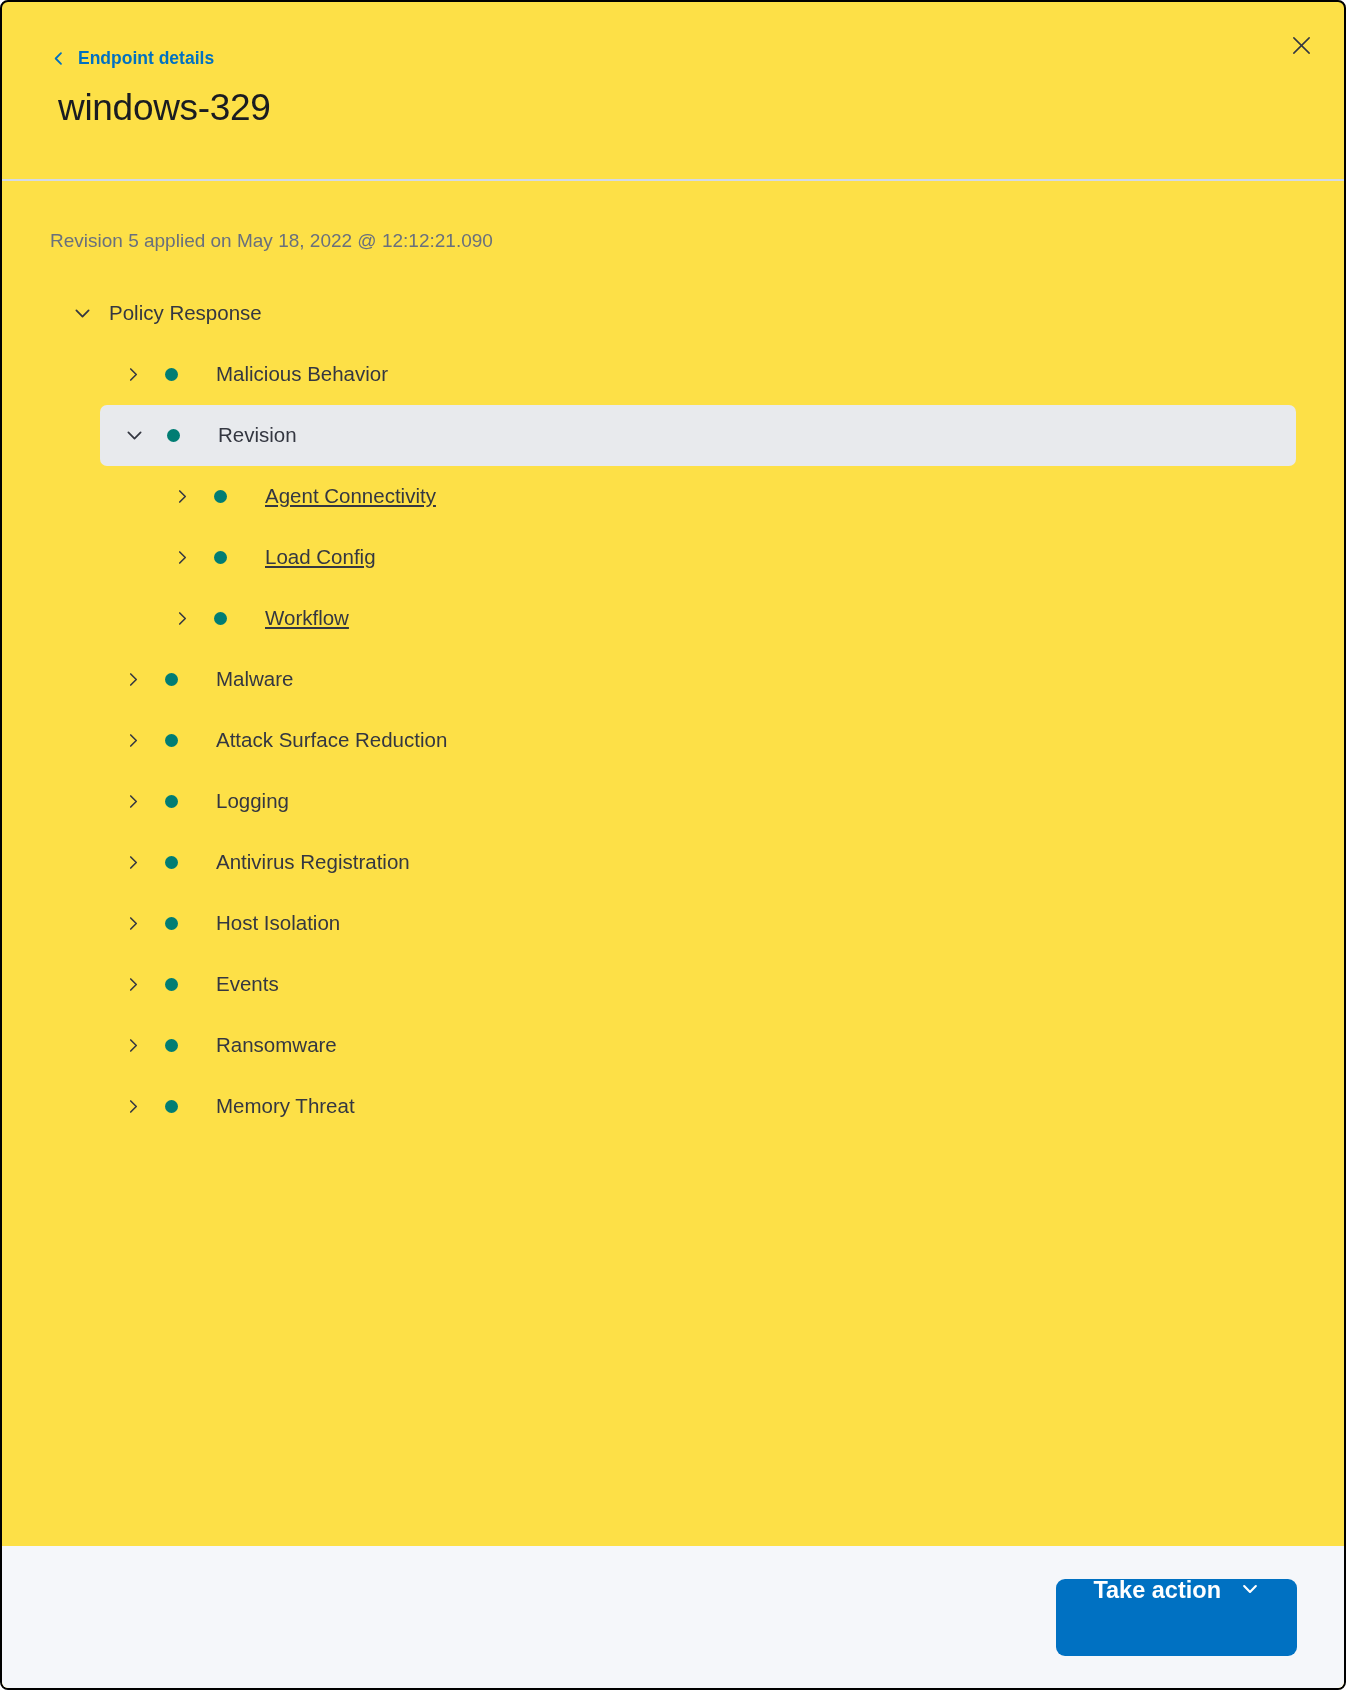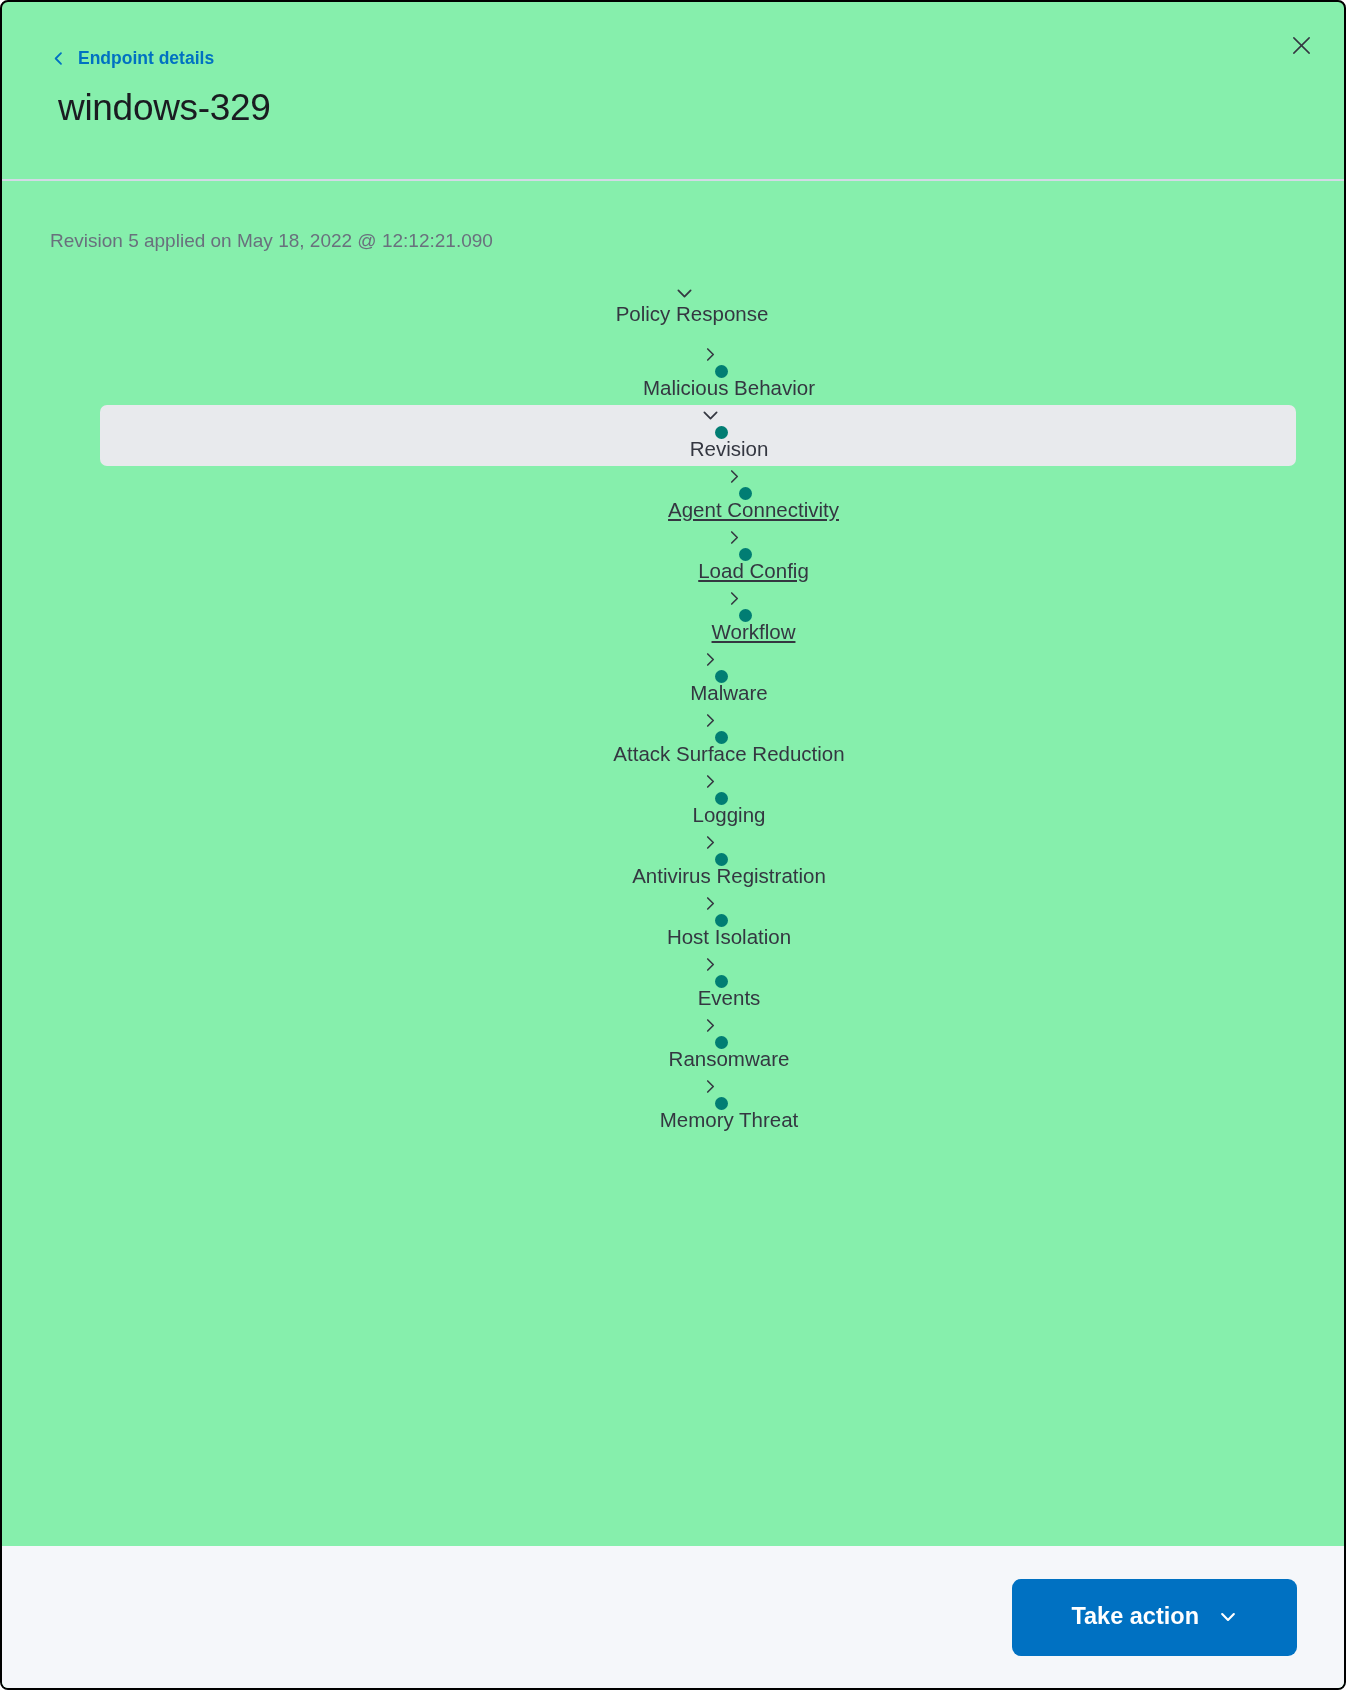--- a/index.html
+++ b/index.html
@@ -3,21 +3,21 @@
 <meta charset="utf-8">
 <style>
   * { box-sizing: border-box; }
   html, body { margin: 0; padding: 0; background: #ffffff; }
   body { font-family: "Liberation Sans", sans-serif; color: #343741; }
 
   .flyout {
     position: relative;
     width: 1346px;
     height: 1690px;
-    background: #86efac;
+    background: #fde047;
     border: 2px solid #000000;
     border-radius: 8px;
     overflow: hidden;
     display: flex;
     flex-direction: column;
   }
 
   
   .header { padding: 48px 48px 0 48px; }
   .back-link {
@@ -68,21 +68,20 @@
   }
 
   .tree { margin-top: 30px; }
   .tree-row {
     display: flex;
     align-items: center;
     height: 61px;
     padding-left: 24px;
     border-radius: 7px;
     cursor: pointer;
-    flex-direction: column;
   }
   .tree-row.level-0 { margin-left: 0; padding-left: 22px; }
   .tree-row.level-1 { margin-left: 50px; }
   .tree-row.level-2 { margin-left: 99px; text-decoration: underline; }
   .tree-row.selected { background: #E8EAED; }
 
   .chev { flex: none; display: block; }
   .dot {
     flex: none;
     width: 13px;
@@ -105,24 +104,24 @@
     flex: none;
     height: 142px;
     background: #F5F7FA;
     display: flex;
     align-items: center;
     justify-content: flex-end;
     padding: 0 47px;
   }
   .take-action-btn {
     display: inline-flex;
-    align-items: center;
+    align-items: flex-start;
     gap: 19px;
     height: 77px;
-    padding: 0 59px;
+    padding: 0 37px;
     background: #0071C2;
     color: #ffffff;
     border: none;
     border-radius: 9px;
     font-family: "Liberation Sans", sans-serif;
     font-size: 23.5px;
     font-weight: 600;
     cursor: pointer;
     line-height: 1;
   }

